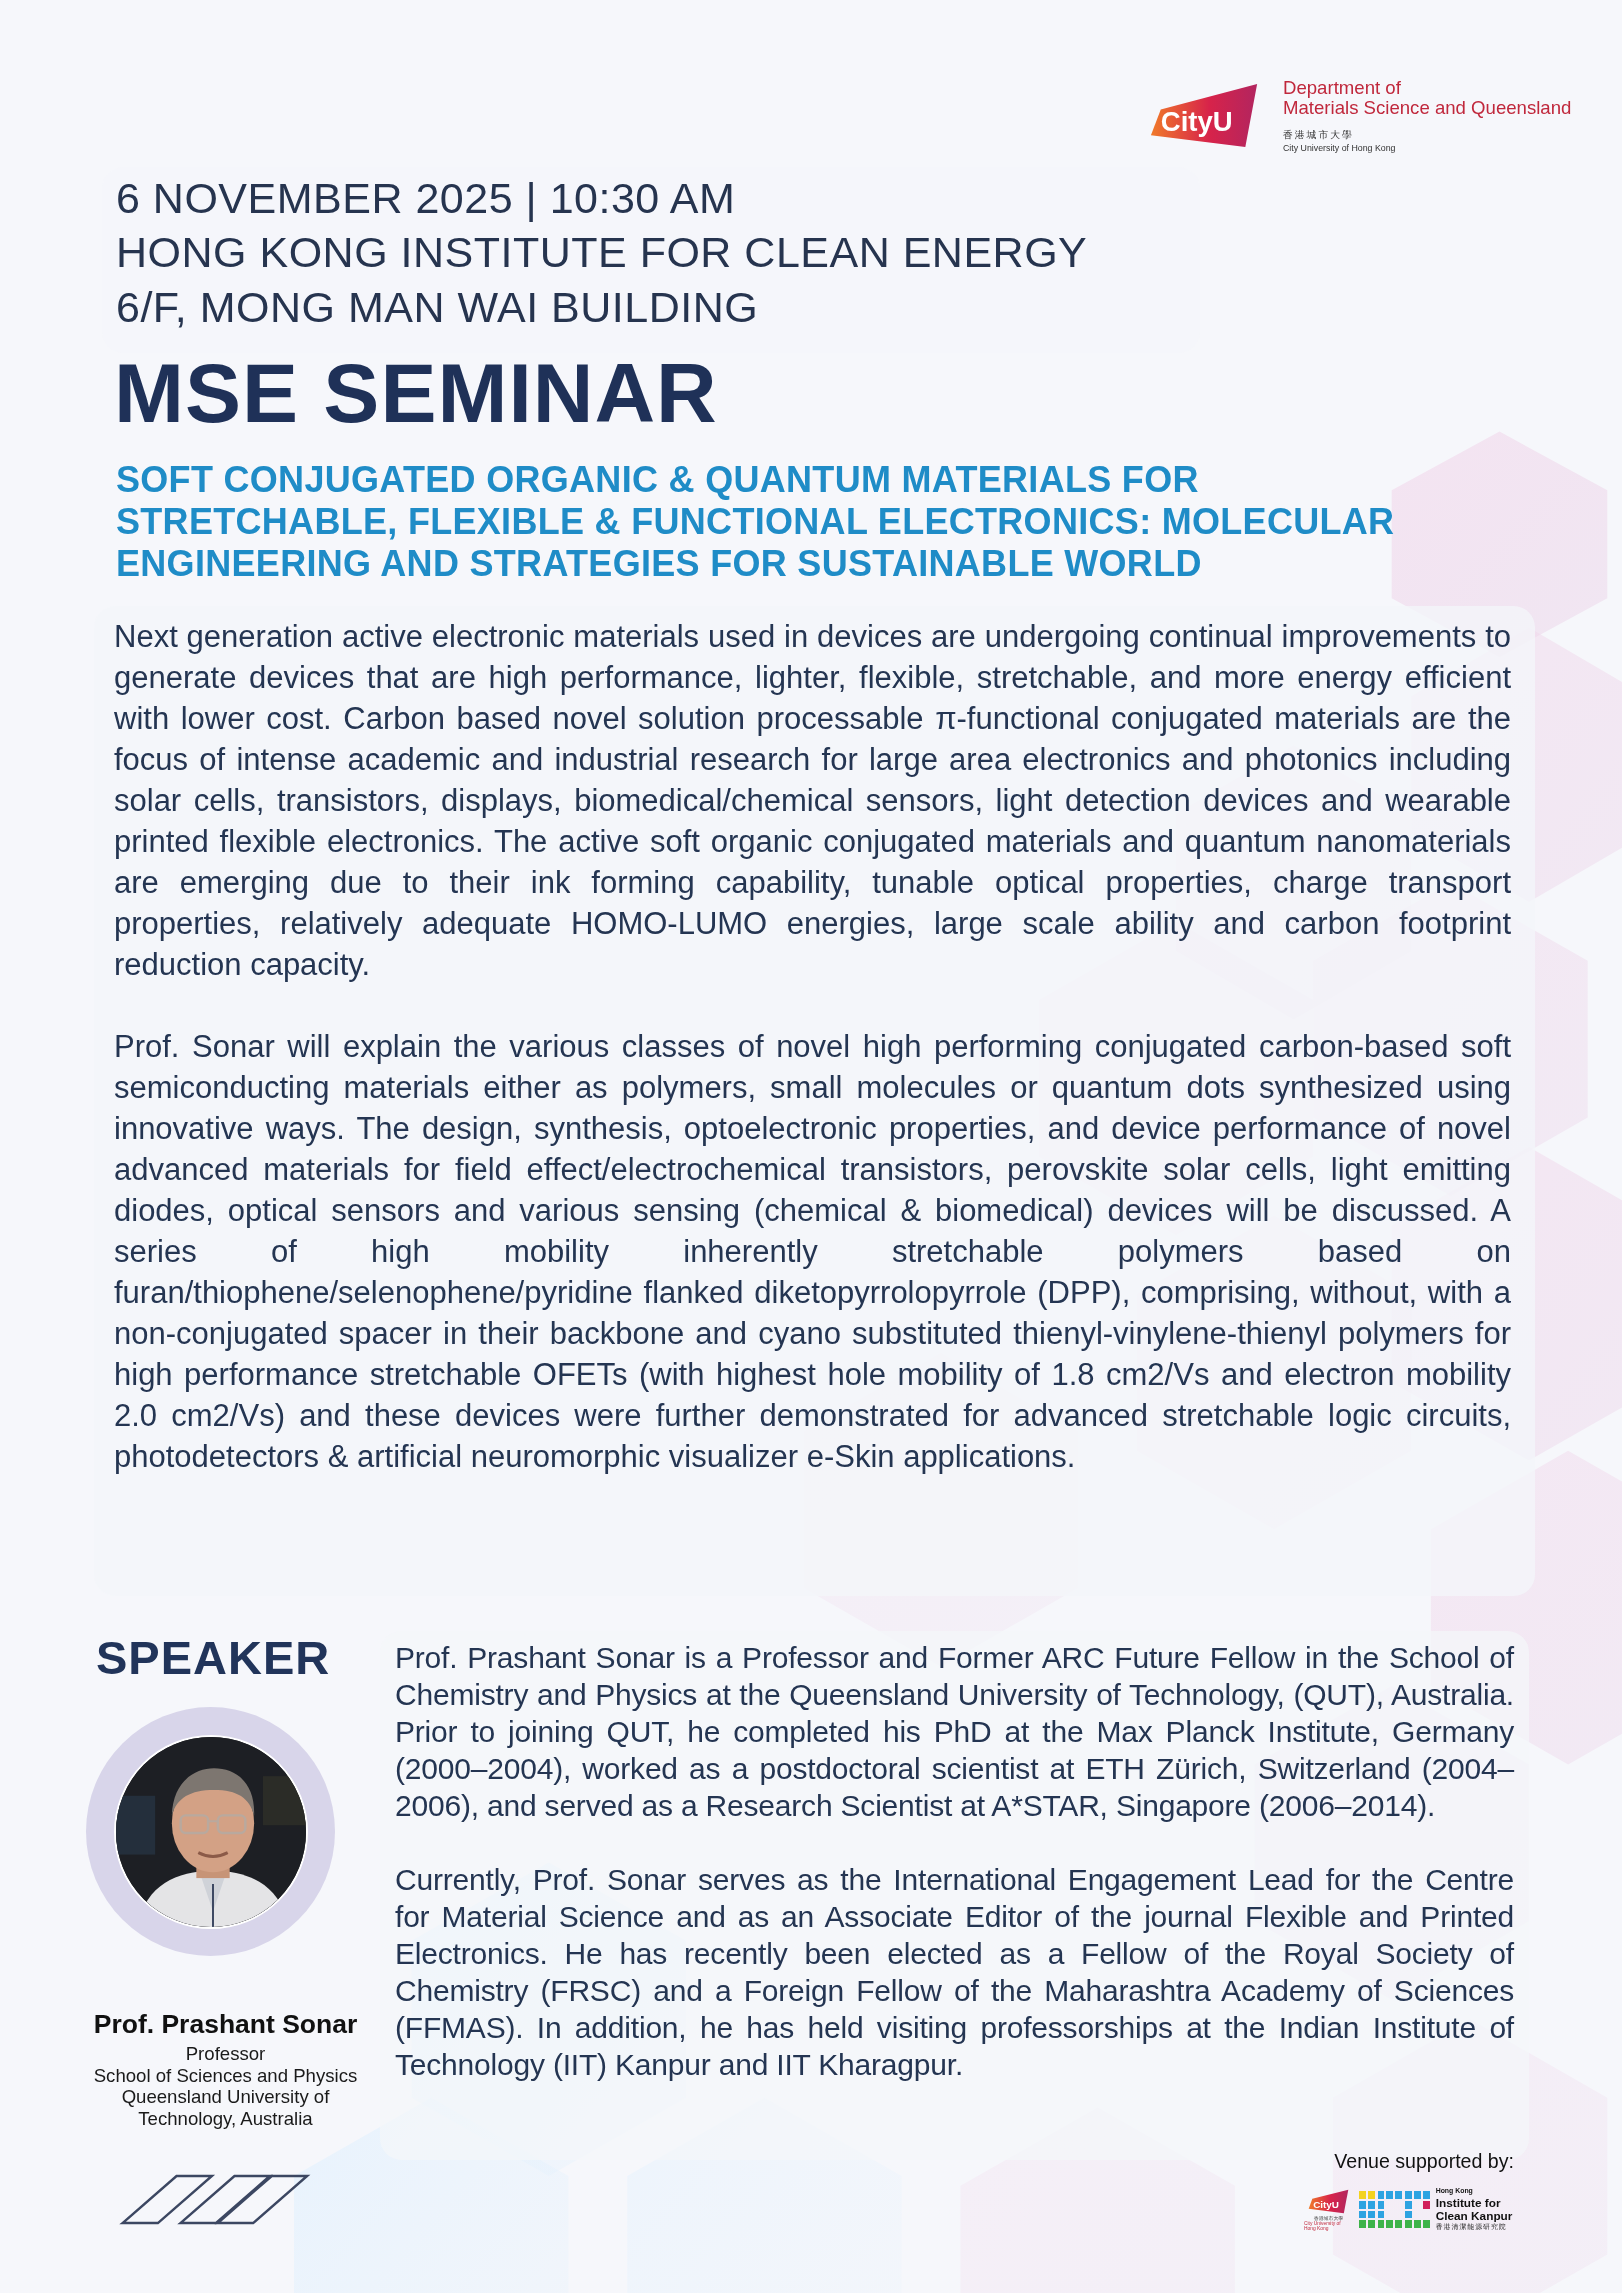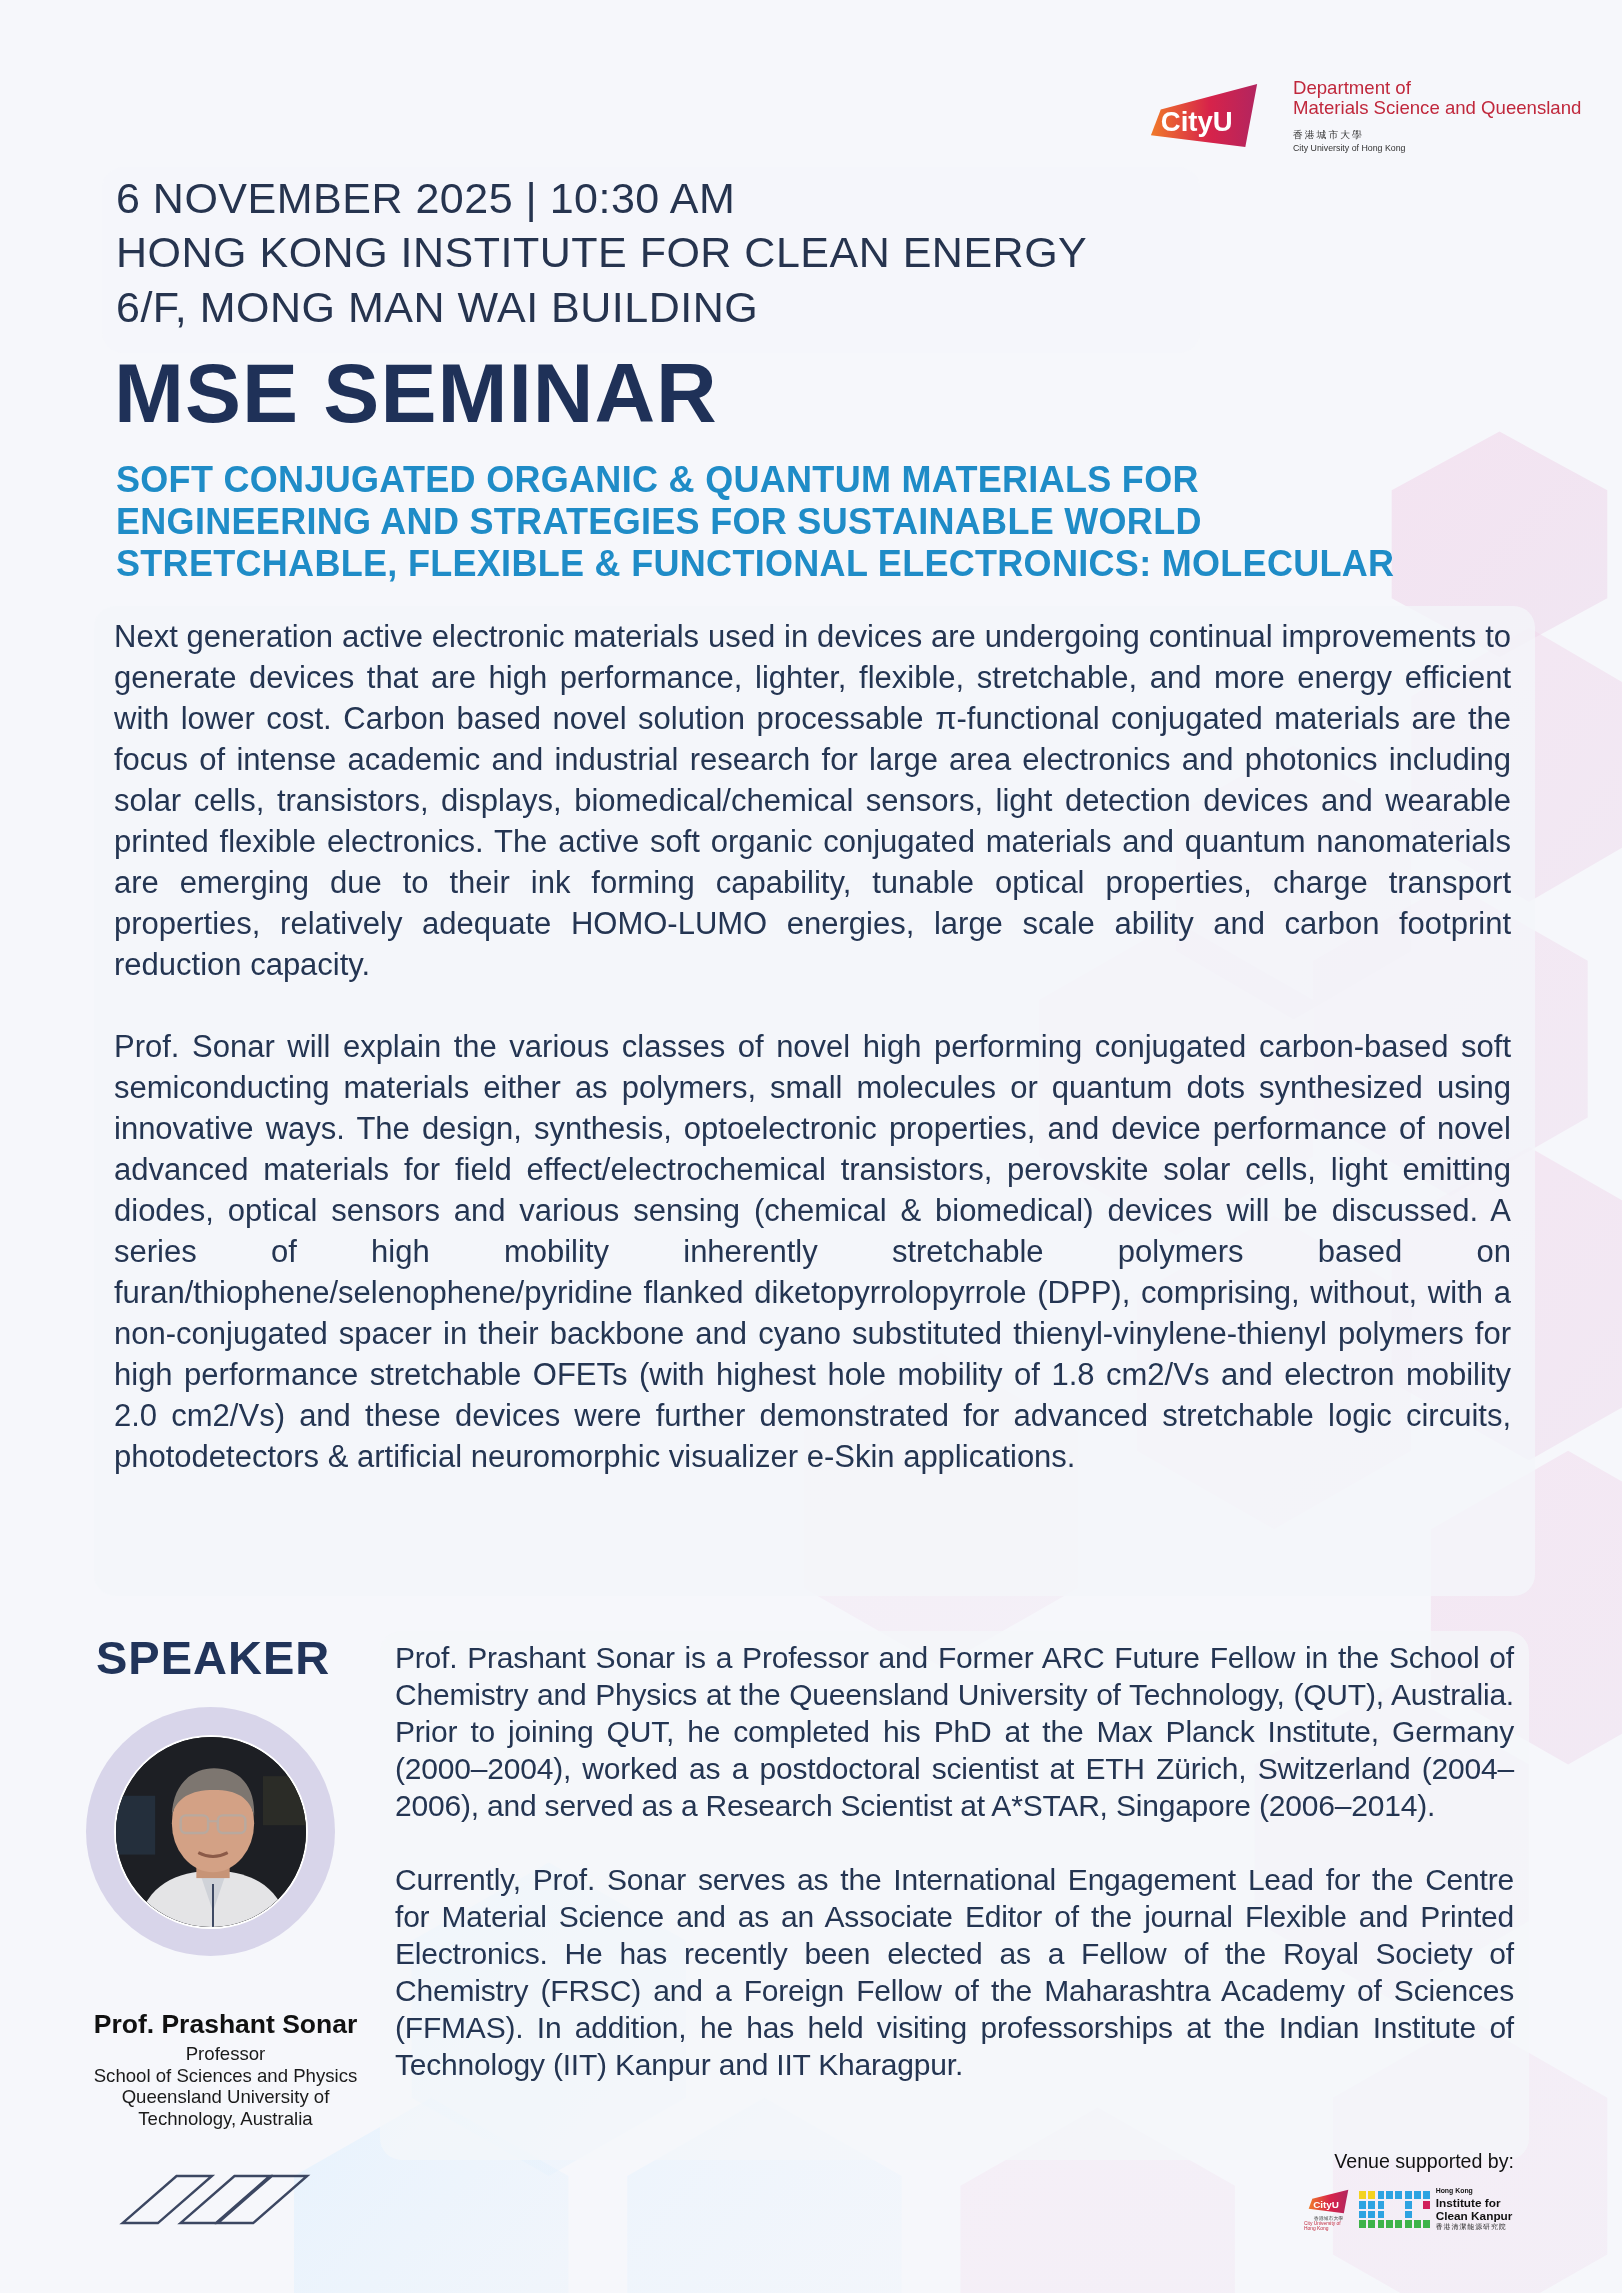--- a/index.html
+++ b/index.html
@@ -10,21 +10,21 @@
     background: #f6f7fb;
     font-family: "Liberation Sans", "DejaVu Sans", sans-serif;
     color: #22324f;
   }
   .bg-decor { position: absolute; inset: 0; z-index: 0; pointer-events: none; }
   .page { position: relative; z-index: 1; width: 1622px; height: 2294px; }
 
   
   .top-logo { position: absolute; left: 1147px; top: 74px; display: flex; align-items: flex-start; }
   .cityu-badge { width: 118px; height: 71px; margin-top: 5.9px; }
-  .dept-block { margin-left: 28px; margin-top: 3.9px; }
+  .dept-block { margin-left: 18px; margin-top: 3.9px; }
   .dept-line { color: #c0283c; font-size: 18.6px; line-height: 20.6px; white-space: nowrap; }
   .dept-cn { font-size: 9.8px; color: #333; margin-top: 9.8px; letter-spacing: 2px; }
   .dept-en { font-size: 8.8px; color: #333; margin-top: 1px; }
 
   
   .info-box {
     position: absolute; left: 102px; top: 167px; width: 1098px; height: 186px;
     background: rgba(245,246,250,0.85); border-radius: 21.6px;
   }
   .info-line {
@@ -160,22 +160,22 @@
 
   <div class="info-box"></div>
   <div class="info-line" style="top:173px;">6 NOVEMBER 2025  |  10:30 AM</div>
   <div class="info-line" style="top:227px;">HONG KONG INSTITUTE FOR CLEAN ENERGY</div>
   <div class="info-line" style="top:282px;">6/F, MONG MAN WAI BUILDING</div>
 
   <h1 class="title-main">MSE SEMINAR</h1>
 
   <div class="subtitle">
     <div>SOFT CONJUGATED ORGANIC &amp; QUANTUM MATERIALS FOR</div>
+    <div>STRETCHABLE, FLEXIBLE &amp; FUNCTIONAL ELECTRONICS: MOLECULAR</div>
     <div>ENGINEERING AND STRATEGIES FOR SUSTAINABLE WORLD</div>
-    <div>STRETCHABLE, FLEXIBLE &amp; FUNCTIONAL ELECTRONICS: MOLECULAR</div>
   </div>
 
   <div class="abstract-panel"></div>
   <div class="abstract-text">
     <p>Next generation active electronic materials used in devices are undergoing continual improvements to generate devices that are high performance, lighter, flexible, stretchable, and more energy efficient with lower cost. Carbon based novel solution processable π-functional conjugated materials are the focus of intense academic and industrial research for large area electronics and photonics including solar cells, transistors, displays, biomedical/chemical sensors, light detection devices and wearable printed flexible electronics. The active soft organic conjugated materials and quantum nanomaterials are emerging due to their ink forming capability, tunable optical properties, charge transport properties, relatively adequate HOMO-LUMO energies, large scale ability and carbon footprint reduction capacity.</p>
     <p>Prof. Sonar will explain the various classes of novel high performing conjugated carbon-based soft semiconducting materials either as polymers, small molecules or quantum dots synthesized using innovative ways. The design, synthesis, optoelectronic properties, and device performance of novel advanced materials for field effect/electrochemical transistors, perovskite solar cells, light emitting diodes, optical sensors and various sensing (chemical &amp; biomedical) devices will be discussed. A series of high mobility inherently stretchable polymers based on furan/thiophene/selenophene/pyridine flanked diketopyrrolopyrrole (DPP), comprising, without, with a non-conjugated spacer in their backbone and cyano substituted thienyl-vinylene-thienyl polymers for high performance stretchable OFETs (with highest hole mobility of 1.8 cm2/Vs and electron mobility 2.0 cm2/Vs) and these devices were further demonstrated for advanced stretchable logic circuits, photodetectors &amp; artificial neuromorphic visualizer e-Skin applications.</p>
   </div>
 
   <div class="speaker-heading">SPEAKER</div>
   <div class="photo-ring"></div>

